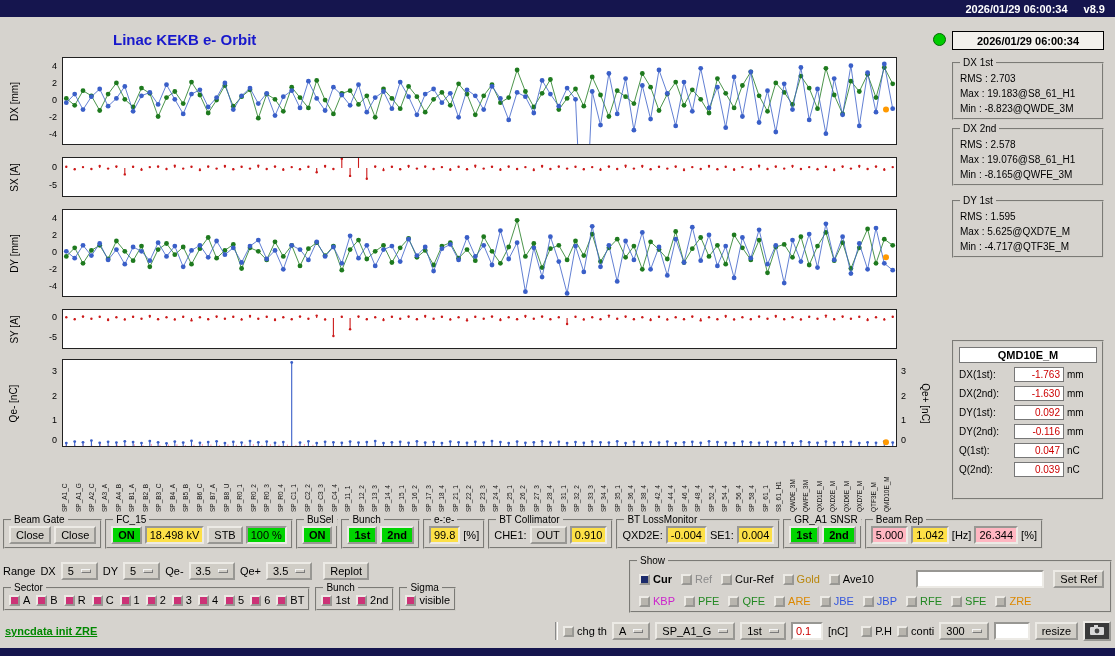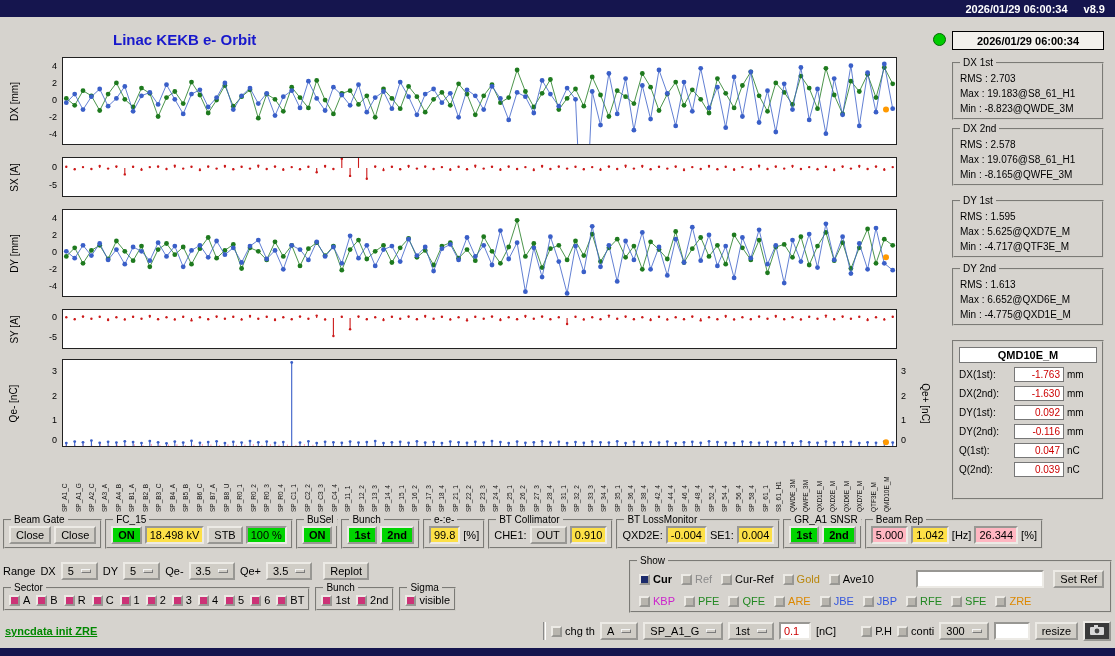--- a/index.html
+++ b/index.html
@@ -1289,26 +1289,20 @@
     <div class="line">RMS : 2.578</div>
     <div class="line">Max : 19.076@S8_61_H1</div>
     <div class="line">Min : -8.165@QWFE_3M</div>
   </div>
   <div class="statbox" style="top:200px;">
     <span class="gtitle">DY 1st</span>
     <div class="line">RMS : 1.595</div>
     <div class="line">Max : 5.625@QXD7E_M</div>
     <div class="line">Min : -4.717@QTF3E_M</div>
   </div>
-  <div class="statbox" style="top:268px;">
-    <span class="gtitle">DY 2nd</span>
-    <div class="line">RMS : 1.613</div>
-    <div class="line">Max : 6.652@QXD6E_M</div>
-    <div class="line">Min : -4.775@QXD1E_M</div>
-  </div>
 
   <div id="bpm-box">
     <div id="bpm-name">QMD10E_M</div>
     <div class="bpm-row">
       <span class="lbl">DX(1st):</span>
       <span class="val">-1.763</span>
       <span class="unit">mm</span>
     </div>
     <div class="bpm-row">
       <span class="lbl">DX(2nd):</span>
@@ -1577,21 +1571,21 @@
     <span class="opt">
         <span>SP_A1_G</span>
         <i></i>
       </span>
     <span class="opt">
         <span>1st</span>
         <i></i>
       </span>
     <input class="txt" style="width: 32px; color: rgb(204, 0, 0);" value="0.1">
     <span>[nC]</span>
-    <span class="cbitem" style="margin-left:20px;">
+    <span class="cbitem" style="margin-left:8px;">
       <span class="cb"></span>
       <span>P.H</span>
     </span>
     <span class="cbitem">
       <span class="cb"></span>
       <span>conti</span>
     </span>
     <span class="opt">
         <span>300</span>
         <i></i>

